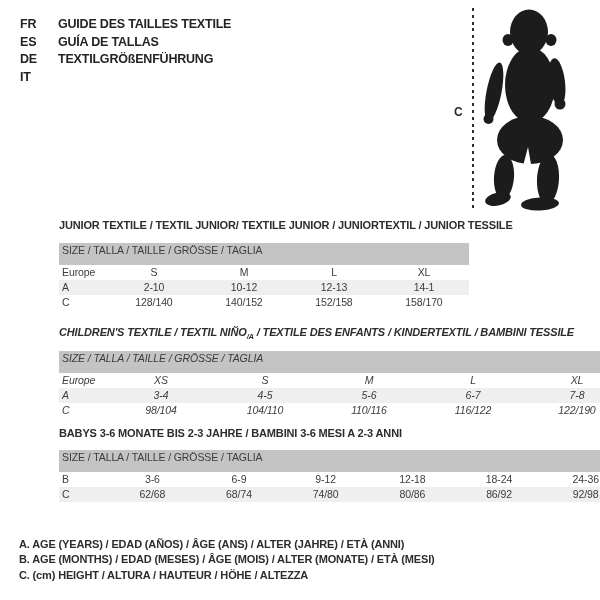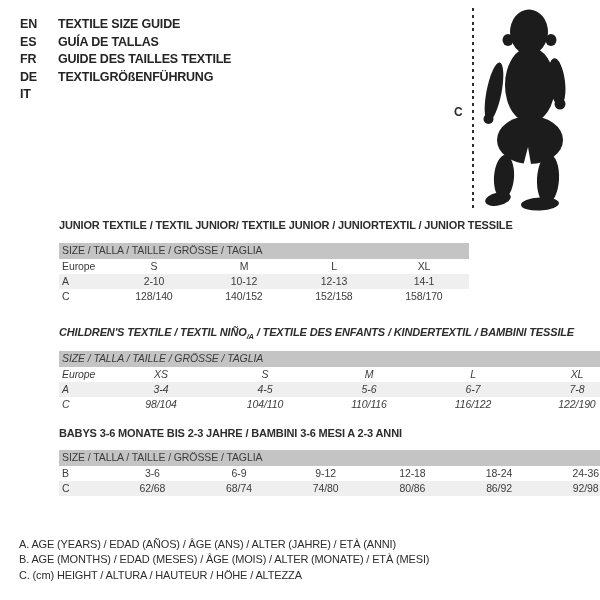--- a/index.html
+++ b/index.html
@@ -25,49 +25,45 @@
   
   .table-section { position:absolute; left:18px;margin-left:41px; }
   .section-1 { top:218px; width:410px; }
   .section-2 { top:325px; width:570px;font-style:italic; }
   .section-3 { top:426px; width:570px; }
   .tbl-title { font-size:11px; font-weight:700; line-height:15px; color:#2d2d2d; letter-spacing:-0.15px; white-space:nowrap; }
   .tbl-title .sub { font-size:7.5px; vertical-align:sub; }
   .section-1 .tbl { margin-top:10px; }
   .section-2 .tbl { margin-top:7px; }
   .section-3 .tbl { margin-top:9px; }
-  .size-bar { height:16px; line-height:14.5px; background:#c4c4c4; font-size:10.5px;
+  .size-bar { height:22px; line-height:14.5px; background:#c4c4c4; font-size:10.5px;
               color:#3c3c3c; padding-left:3px; box-sizing:border-box; letter-spacing:-0.1px; }
   .trow { display:flex; height:15px; line-height:15px; font-size:10.5px; color:#3c3c3c; letter-spacing:-0.1px;align-items:center; }
   .trow.shaded { background:#efefef; }
   .tlabel { width:50px; padding-left:3px; box-sizing:border-box; }
   .tcell { flex:1; text-align:center; }
 
   
   .footnotes { position:absolute; left:19px; top:537px; }
-  .footnote-line { font-size:11px; font-weight:400; line-height:15.4px; color:#2d2d2d;
+  .footnote-line { font-size:11px; font-weight:700; line-height:15.4px; color:#2d2d2d;
                    letter-spacing:-0.15px; white-space:nowrap; }
 </style>
 </head>
 <body>
 
 <div class="page">
 
   <div class="languages">
       <div class="lang-row">
-        <span class="lang-code">EN</span>
-        <span class="lang-label">TEXTILE SIZE GUIDE</span>
+        <span class="lang-code">FR</span>
+        <span class="lang-label">GUIDE DES TAILLES TEXTILE</span>
       </div>
       <div class="lang-row">
         <span class="lang-code">ES</span>
         <span class="lang-label">GUÍA DE TALLAS</span>
-      </div>
-      <div class="lang-row">
-        <span class="lang-code">FR</span>
-        <span class="lang-label">GUIDE DES TAILLES TEXTILE</span>
       </div>
       <div class="lang-row">
         <span class="lang-code">DE</span>
         <span class="lang-label">TEXTILGRÖßENFÜHRUNG</span>
       </div>
       <div class="lang-row">
         <span class="lang-code">IT</span>
       </div>
     </div>
 

